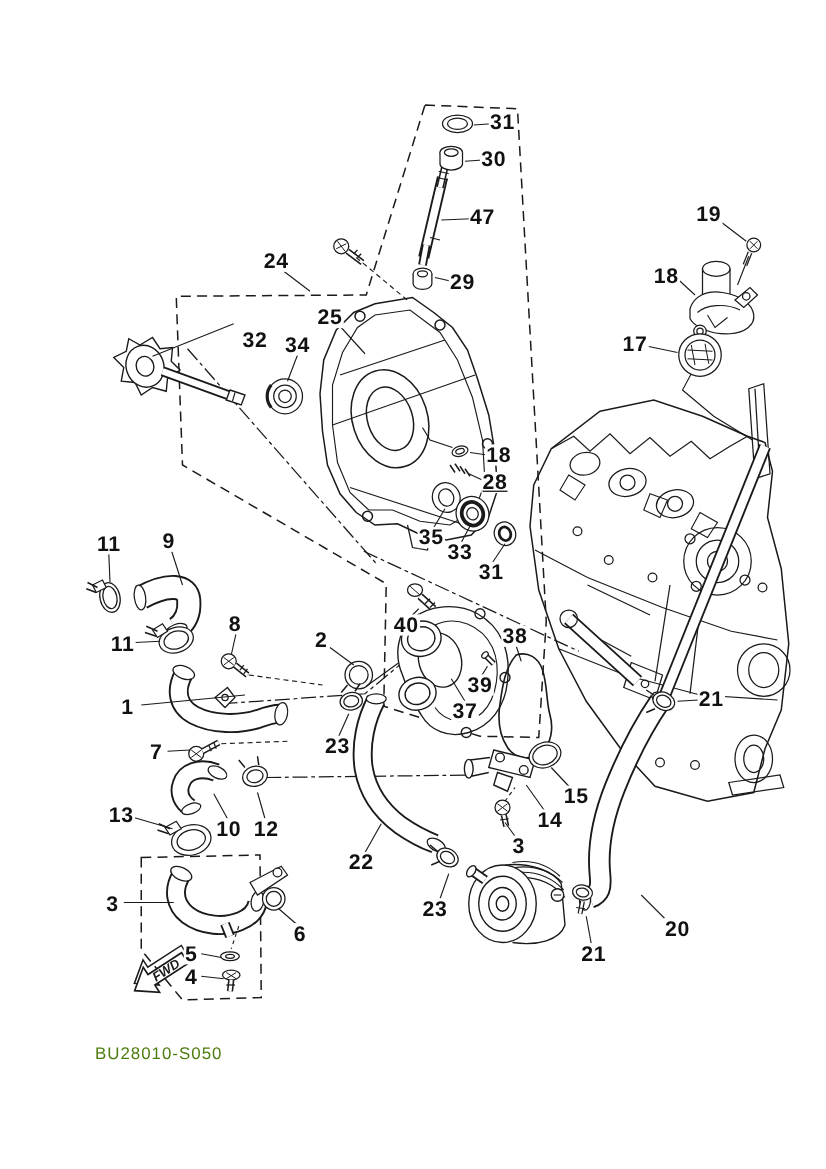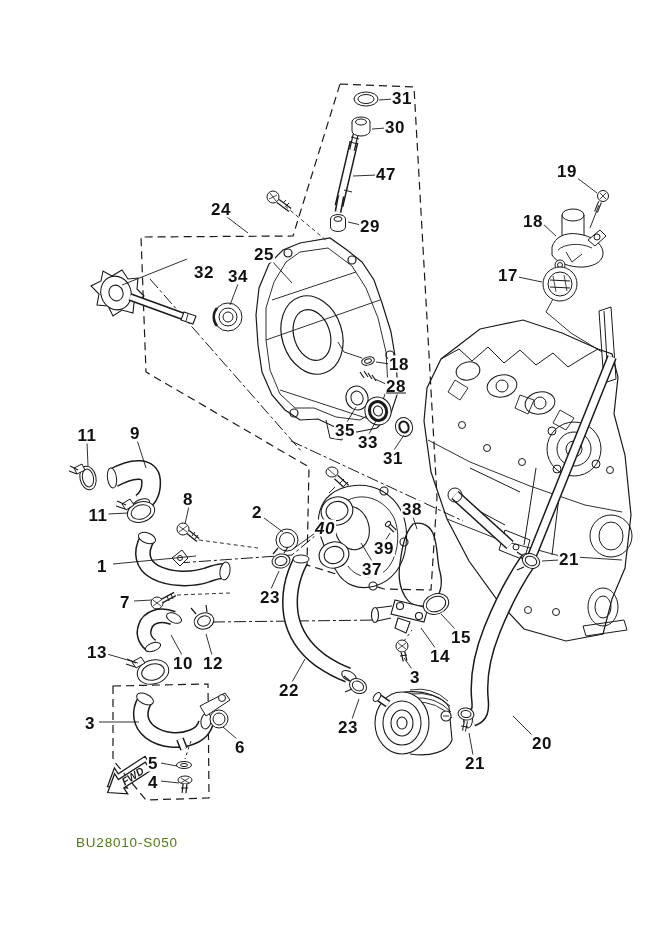--- a/index.html
+++ b/index.html
@@ -504,17 +504,17 @@
       <div class="callout" style="left: 395px; top: 127px;">30</div>
       <div class="callout" style="left: 402px; top: 98px;">31</div>
       <div class="callout" style="left: 204px; top: 251px; margin-top: 21px;">32</div>
       <div class="callout" style="left: 368px; top: 442px;">33</div>
       <div class="callout" style="left: 238px; top: 276px;">34</div>
       <div class="callout" style="left: 345px; top: 430px;">35</div>
       <div class="callout" style="left: 393px; top: 458px;">31</div>
       <div class="callout" style="left: 372px; top: 569px;">37</div>
       <div class="callout" style="left: 412px; top: 509px;">38</div>
       <div class="callout" style="left: 384px; top: 548px;">39</div>
-      <div class="callout" style="left: 325px; top: 528px; font-style: italic;">40</div>
+      <div class="callout" style="left: 325px; top: 500px;">40</div>
     </div>
 
 <div class="code-text">BU28010-S050</div>
 </div>
 
 </body></html>

